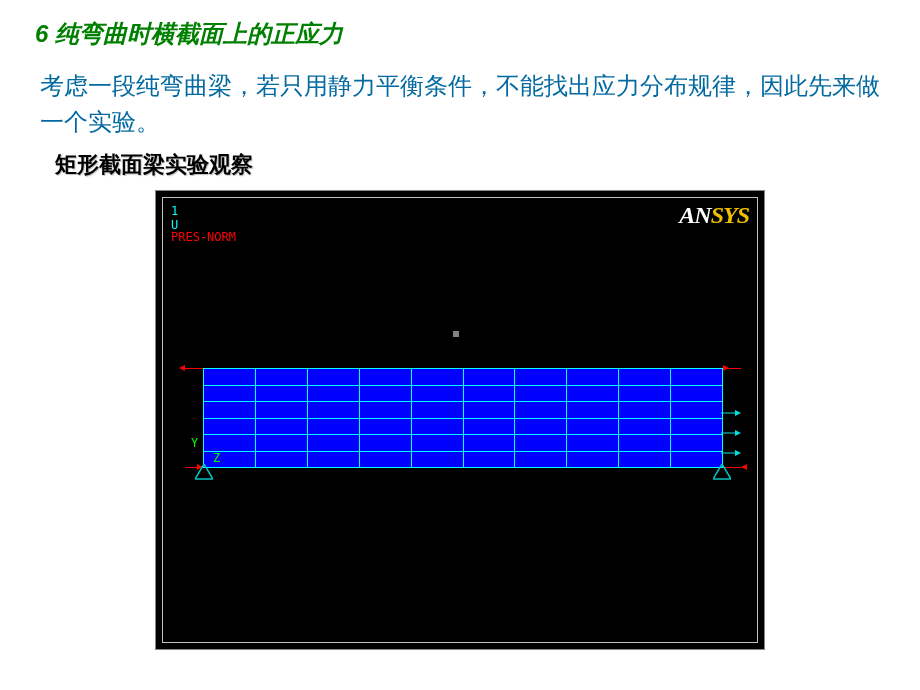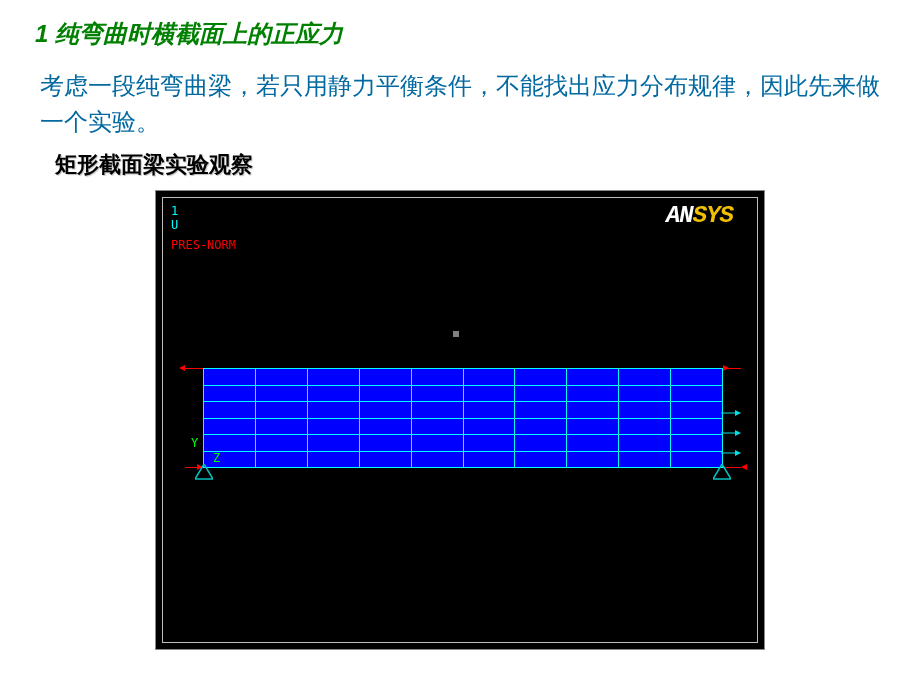--- a/index.html
+++ b/index.html
@@ -64,31 +64,31 @@
     .legend-u {
       position: absolute;
       top: 20px;
       left: 8px;
       color: #00ffff;
       font-family: monospace;
       font-size: 12px;
     }
     .legend-pres {
       position: absolute;
-      top: 40px;
+      top: 32px;
       left: 8px;
       color: #ff0000;
       font-family: monospace;
       font-size: 12px;
     }
     .ansys-logo {
       position: absolute;
       top: 4px;
-      right: 24px;
-      font-family: Liberation Mono, monospace;
+      right: 8px;
+      font-family: Liberation Serif, serif;
       font-size: 24px;
       font-weight: bold;
       font-style: italic;
       letter-spacing: -1px;
     }
     .ansys-logo .an {
       color: #ffffff;
     }
     .ansys-logo .sys {
       color: #f0c000;
@@ -174,21 +174,21 @@
       width: 6px;
       height: 6px;
       background: #808080;
       top: 133px;
       left: 290px;
     }
   </style>
 </head>
 <body>
 
-<div class="section-title">1 纯弯曲时横截面上的正应力</div>
+<div class="section-title">6 纯弯曲时横截面上的正应力</div>
 
 <div class="body-text">考虑一段纯弯曲梁，若只用静力平衡条件，不能找出应力分布规律，因此先来做一个实验。</div>
 
 <div class="subsection-title">矩形截面梁实验观察</div>
 
 <div class="ansys-viewport">
   <div class="ansys-inner">
     <div class="legend-1">1</div>
     <div class="legend-u">U</div>
     <div class="legend-pres">PRES-NORM</div>

